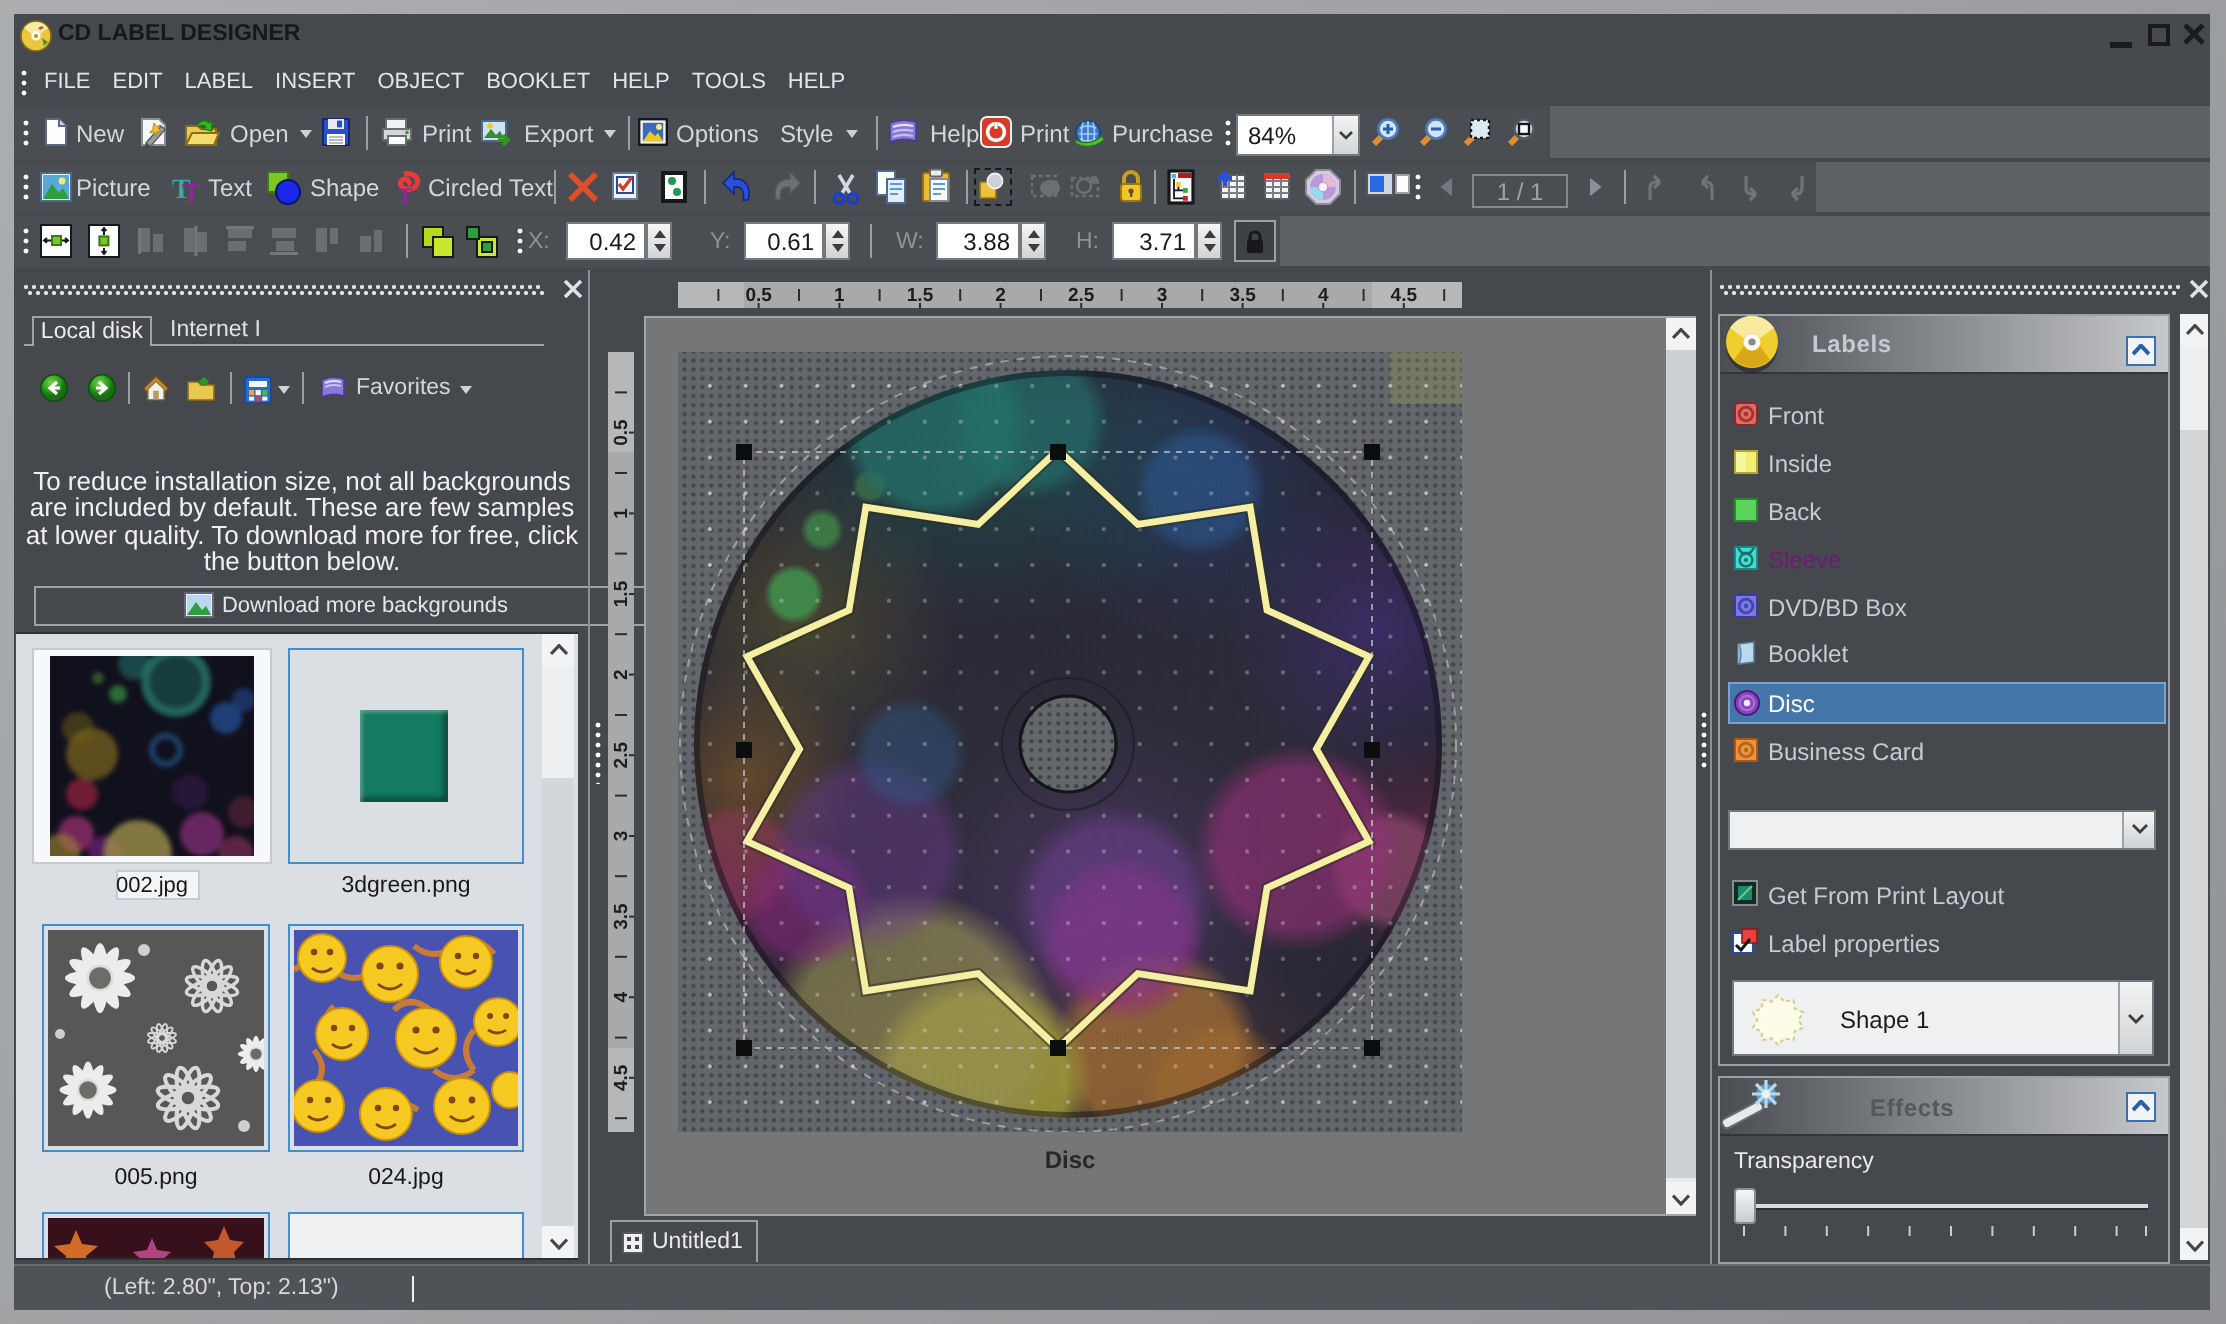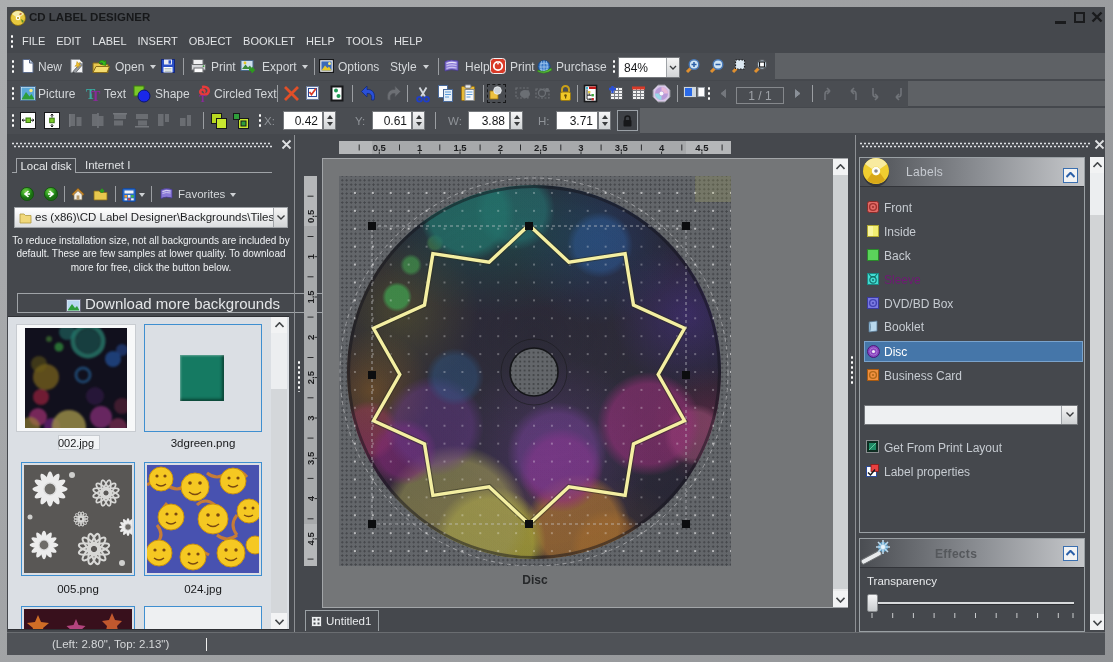--- a/index.html
+++ b/index.html
@@ -424,35 +424,24 @@
   <div class="abs darr" style="left:132px;top:58px"></div>
   <div class="abs sep" style="left:144px;top:51px;height:16px"></div>
   <svg class="abs" style="left:152px;top:52px" width="15" height="14">
       <path d="M2 3 Q7 0.5 13 2.5 L13 11 Q7 9 2 11.5 Z" fill="#8a7ad8" stroke="#4a3a98" stroke-width=".8"></path>
       <path d="M3.5 4.5 Q7 2.8 11.5 4" stroke="#e8e4f8" stroke-width="1" fill="none"></path>
       <path d="M3.5 6.5 Q7 4.8 11.5 6" stroke="#c8c0ee" stroke-width="1" fill="none"></path>
     </svg>
   <div class="abs tbtxt" style="left:171px;top:52.5px;font-size:11.5px">Favorites</div>
   <div class="abs darr" style="left:223px;top:58px"></div>
 
-  <div class="abs" style="left:7px;top:72px;width:274px;height:21px;background:linear-gradient(#ffffff,#dcdee0);border:1px solid #9fa3a7">
-    <svg class="abs" style="left:4px;top:3px" width="13" height="13">
-        <path d="M1 3 H5 L6.5 4.5 H12 V12 H1 Z" fill="#f0d87a" stroke="#b09a40" stroke-width=".8"></path>
-      </svg>
-    <div class="abs" style="left:20px;top:3px;font-size:11.5px;color:#1c1d1f;white-space:nowrap">es (x86)\CD Label Designer\Backgrounds\Tiles</div>
-    <div class="abs" style="right:0;top:0;width:14px;height:19px;background:linear-gradient(#f4f4f4,#d2d4d6);border-left:1px solid #9fa3a7">
-      <svg style="margin:7px auto 0" width="8" height="5">
-          <path d="M0.5 0.5 L4 4 L7.5 0.5" stroke="#3a3c3e" stroke-width="1.4" fill="none"></path>
-        </svg>
-    </div>
-  </div>
-
-  <div class="abs" style="left:2px;top:99px;width:284px;color:#eef0f2;font-size:10px;line-height:13.4px;text-align:center">To reduce installation size, not all backgrounds are included by default. These are few samples at lower quality. To download more for free, click the button below.</div>
-
-  <div class="abs" style="left:10px;top:158px;width:312px;height:20px;border:1px solid #9fa3a7;color:#e4e6e8;font-size:15px;text-align:center;line-height:19px">
+
+  <div class="abs" style="left:2px;top:99px;width:284px;color:#eef0f2;font-size:13px;line-height:13.4px;text-align:center">To reduce installation size, not all backgrounds are included by default. These are few samples at lower quality. To download more for free, click the button below.</div>
+
+  <div class="abs" style="left:10px;top:158px;width:312px;height:20px;border:1px solid #9fa3a7;color:#e4e6e8;font-size:11px;text-align:center;line-height:19px">
     <svg style="display:inline-block;vertical-align:-3px;margin-right:4px" width="15" height="13">
         <rect x="0.5" y="0.5" width="14" height="12" fill="#e8f0f8" stroke="#667"></rect>
         <rect x="1.5" y="1.5" width="12" height="10" fill="#b8d8f0"></rect>
         <path d="M1.5 11.5 L6 5 L9 9 L11 7 L13.5 11.5 Z" fill="#2e9e3a"></path>
       </svg>Download more backgrounds
   </div>
 
   <div class="abs" style="left:1px;top:181px;width:281px;height:314px;background:#dbdfe4;border-top:1px solid #2e3034;border-bottom:1px solid #2e3034"></div>
   <div id="filelist" class="abs" style="left:1px;top:182px;width:280px;height:312px;overflow:hidden">
 
@@ -810,21 +799,21 @@
   <div class="abs" style="left:3px;top:22px;width:226px;height:376px;border:1px solid #9aa0a4"></div>
   <div class="abs" style="left:4px;top:23px;width:224px;height:29px;background:linear-gradient(90deg,#4a4d52,#8d9095 55%,#c6c8cb);border-bottom:1px solid #33353a"></div>
   <svg class="abs" style="left:5px;top:21px" width="30" height="32" viewBox="0 0 30 32">
       <ellipse cx="15" cy="17" rx="13" ry="13.5" fill="rgba(20,20,24,.45)"></ellipse>
       <circle cx="15" cy="15" r="13" fill="#f0ce30"></circle>
       <path d="M4 8 A13 13 0 0 1 26 8 L19 13 A4.5 4.5 0 0 0 11 13 Z" fill="#f8eba0"></path>
       <path d="M6 24 A13 13 0 0 0 24 24 L19 17 A4.5 4.5 0 0 1 11 17 Z" fill="#d8a818"></path>
       <circle cx="15" cy="15" r="4.2" fill="#fdfdf4"></circle>
       <circle cx="15" cy="15" r="1.8" fill="#8a8a8e"></circle>
     </svg>
-  <div class="abs" style="left:50px;top:30px;font-weight:normal;color:#c6cad0;letter-spacing:.3px">Labels</div>
+  <div class="abs" style="left:50px;top:30px;font-weight:bold;color:#c6cad0;letter-spacing:.3px">Labels</div>
   <div class="abs" style="left:207px;top:33px;width:15px;height:15px;background:#f2f3f4;border:1px solid #3a6fb0">
       <svg style="margin:3px auto 0;display:block" width="9" height="6">
         <path d="M0.5 5 L4.5 0.8 L8.5 5" stroke="#2a5fa8" stroke-width="2" fill="none"></path>
       </svg>
     </div>
 
   <div class="abs" style="left:8px;top:206px;width:219px;height:21px;background:#4576a9;border:1px solid #7aa3cc"></div>
   <svg class="abs" style="left:11px;top:66px" width="12" height="12">
       <rect x="0.5" y="0.5" width="11" height="11" rx="2" fill="#e06a66" stroke="#8a2a28"></rect>
       <circle cx="6" cy="6" r="3.4" fill="none" stroke="#a03330" stroke-width="1.4"></circle>
@@ -884,20 +873,31 @@
       <path d="M3 10 L10 3" stroke="#63c89e" stroke-width="1"></path>
     </svg>
   <div class="abs" style="left:28px;top:306px;color:#c6cbd1">Get From Print Layout</div>
   <svg class="abs" style="left:10px;top:329px" width="13" height="13">
       <rect x="0.5" y="2.5" width="10" height="10" fill="#fdfdfe" stroke="#2a4a9a" stroke-width="1"></rect>
       <rect x="5" y="0.5" width="7.5" height="7" fill="#e84040" stroke="#8a1a1a" stroke-width=".8"></rect>
       <path d="M2 8.5 L4.5 11 L9 5.5" stroke="#17181a" stroke-width="1.5" fill="none"></path>
     </svg>
   <div class="abs" style="left:28px;top:330px;color:#c6cbd1">Label properties</div>
 
+  <div class="abs" style="left:10px;top:355px;width:211px;height:38px;background:#eef0f2;border:1px solid #75787c">
+    <svg class="abs" style="left:6px;top:3px" width="32" height="32" viewBox="0 0 40 40">
+        <polygon points="20.0,4.5 16.0,8.5 10.3,7.5 9.6,12.9 4.3,15.2 7.1,20.0 4.3,24.8 9.6,27.1 10.3,32.5 16.0,31.5 20.0,35.5 24.0,31.5 29.7,32.5 30.4,27.1 35.7,24.8 32.9,20.0 35.7,15.2 30.4,12.9 29.7,7.5 24.0,8.5" fill="#fcfce8" stroke="#d2cd88" stroke-width="1.2" stroke-dasharray="2.5 2"></polygon>
+      </svg>
+    <div class="abs" style="left:53px;top:12px;color:#1b1c1e">Shape 1</div>
+    <div class="abs" style="right:0;top:0;width:17px;height:36px;background:linear-gradient(#f4f4f4,#cfd2d4);border-left:1px solid #9fa3a7">
+        <svg style="margin:16px auto 0;display:block" width="8" height="5">
+          <path d="M0.5 0.5 L4 4 L7.5 0.5" stroke="#3a3c3e" stroke-width="1.4" fill="none"></path>
+        </svg>
+      </div>
+  </div>
 
   <div class="abs" style="left:3px;top:403px;width:226px;height:94px;border:1px solid #9aa0a4"></div>
   <div class="abs" style="left:4px;top:404px;width:224px;height:29px;background:linear-gradient(90deg,#4a4d52,#8d9095 55%,#c6c8cb);border-bottom:1px solid #33353a"></div>
   <svg class="abs" style="left:2px;top:404px" width="34" height="30" viewBox="0 0 34 30">
       <rect x="2" y="16" width="22" height="5" rx="2" transform="rotate(-28 13 18)" fill="#e8eaec" stroke="#6a6d70"></rect>
       <circle cx="25" cy="8" r="5" fill="#5a9ec8"></circle>
       <path d="M25 1 V15 M18 8 H32 M20 3 L30 13 M30 3 L20 13" stroke="#bcd8ea" stroke-width="1.6"></path>
       <circle cx="25" cy="8" r="2" fill="#e8f4fa"></circle>
     </svg>
   <div class="abs" style="left:79px;top:412px;font-weight:bold;color:#55585c;letter-spacing:.3px">Effects</div>

